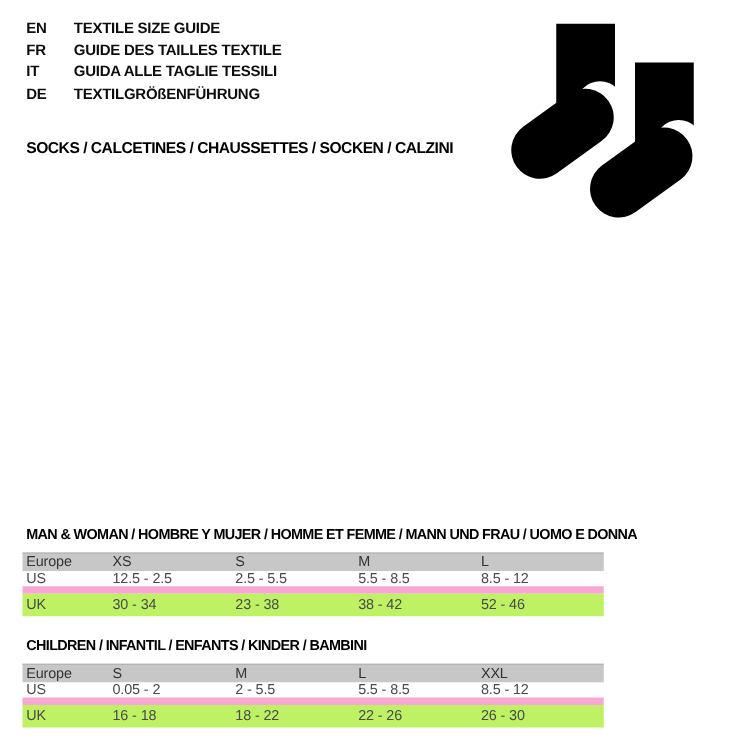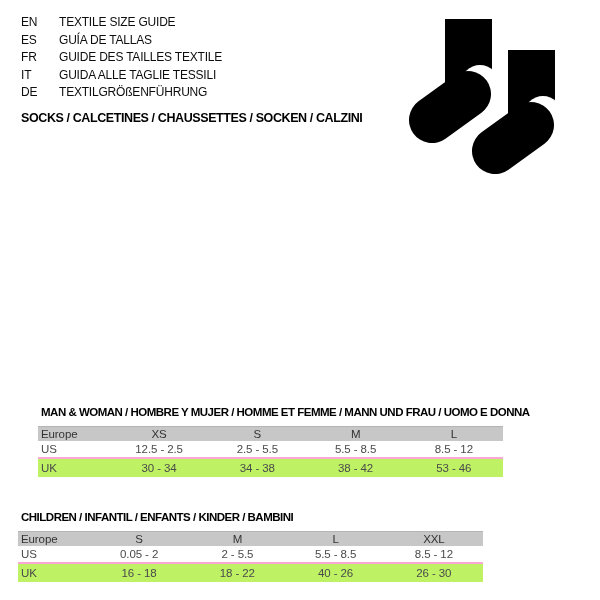--- a/index.html
+++ b/index.html
@@ -13,21 +13,21 @@
   }
 
   
   .lang-block {
     position: absolute; left: 21px; top: 14px;
   }
   .lang-row {
     display: flex;
     line-height: 17.6px;
     font-size: 12px;
-    font-weight: normal;
+    font-weight: bold;
     letter-spacing: -0.2px;
     color: #0d0d0d;
   }
   .lang-code { width: 38px; flex: 0 0 38px; }
 
   .category-line {
     position: absolute; left: 21px; top: 111px;
     font-size: 12.5px;
     font-weight: bold;
     letter-spacing: -0.4px;
@@ -39,21 +39,21 @@
   .socks-icon-wrap {
     position: absolute; left: 402px; top: 8px;
     width: 170px; height: 180px;
   }
 
   
   .size-table {
     position: absolute; left: 18px;
     width: 465px;
   }
-  .size-table.table-1 { top: 406px; margin-left: 20px; }
+  .size-table.table-1 { top: 422px; }
   .size-table.table-2 { top: 511px; }
 
   .table-title {
     font-size: 11.5px;
     font-weight: bold;
     letter-spacing: -0.5px;
     color: #000;
     padding-left: 3px;
     margin-bottom: 8px;
     white-space: nowrap;
@@ -67,45 +67,41 @@
     letter-spacing: -0.1px;
     color: #4a4a4a;
     box-sizing: border-box;
   }
   .trow.thead {
     height: 15px;
     background: #c7c7c7;
     border-top: 1px solid #b5b5b5;
     color: #333;
   }
-  .trow.row-us { background: #ffffff; border-bottom: 2px solid #f9a8d4; }
+  .trow.row-us { background: #ffffff; border-bottom: 6px solid #f9a8d4; }
   .trow.row-uk { background: #bef264; }
 
   .col-region {
     flex: 0 0 72px;
     width: 72px;
     padding-left: 3px;
     box-sizing: border-box;
   }
   .col {
     flex: 1 1 0;
-    text-align: center;
+    text-align: left;
   }
 </style>
 </head>
 <body>
 
 <div class="lang-block">
   <div class="lang-row">
     <span class="lang-code">EN</span>
     <span class="lang-label">TEXTILE SIZE GUIDE</span>
-  </div>
-  <div class="lang-row">
-    <span class="lang-code">ES</span>
-    <span class="lang-label">GUÍA DE TALLAS</span>
   </div>
   <div class="lang-row">
     <span class="lang-code">FR</span>
     <span class="lang-label">GUIDE DES TAILLES TEXTILE</span>
   </div>
   <div class="lang-row">
     <span class="lang-code">IT</span>
     <span class="lang-label">GUIDA ALLE TAGLIE TESSILI</span>
   </div>
   <div class="lang-row">
@@ -145,23 +141,23 @@
   <div class="trow row-us">
     <span class="col-region">US</span>
     <span class="col">12.5 - 2.5</span>
     <span class="col">2.5 - 5.5</span>
     <span class="col">5.5 - 8.5</span>
     <span class="col">8.5 - 12</span>
   </div>
   <div class="trow row-uk">
     <span class="col-region">UK</span>
     <span class="col">30 - 34</span>
-    <span class="col">34 - 38</span>
+    <span class="col">23 - 38</span>
     <span class="col">38 - 42</span>
-    <span class="col">53 - 46</span>
+    <span class="col">52 - 46</span>
   </div>
 </div>
 
 <div class="size-table table-2">
   <div class="table-title">CHILDREN / INFANTIL / ENFANTS / KINDER / BAMBINI</div>
   <div class="trow thead">
     <span class="col-region">Europe</span>
     <span class="col">S</span>
     <span class="col">M</span>
     <span class="col">L</span>
@@ -171,16 +167,16 @@
     <span class="col-region">US</span>
     <span class="col">0.05 - 2</span>
     <span class="col">2 - 5.5</span>
     <span class="col">5.5 - 8.5</span>
     <span class="col">8.5 - 12</span>
   </div>
   <div class="trow row-uk">
     <span class="col-region">UK</span>
     <span class="col">16 - 18</span>
     <span class="col">18 - 22</span>
-    <span class="col">40 - 26</span>
+    <span class="col">22 - 26</span>
     <span class="col">26 - 30</span>
   </div>
 </div>
 
 </body></html>

